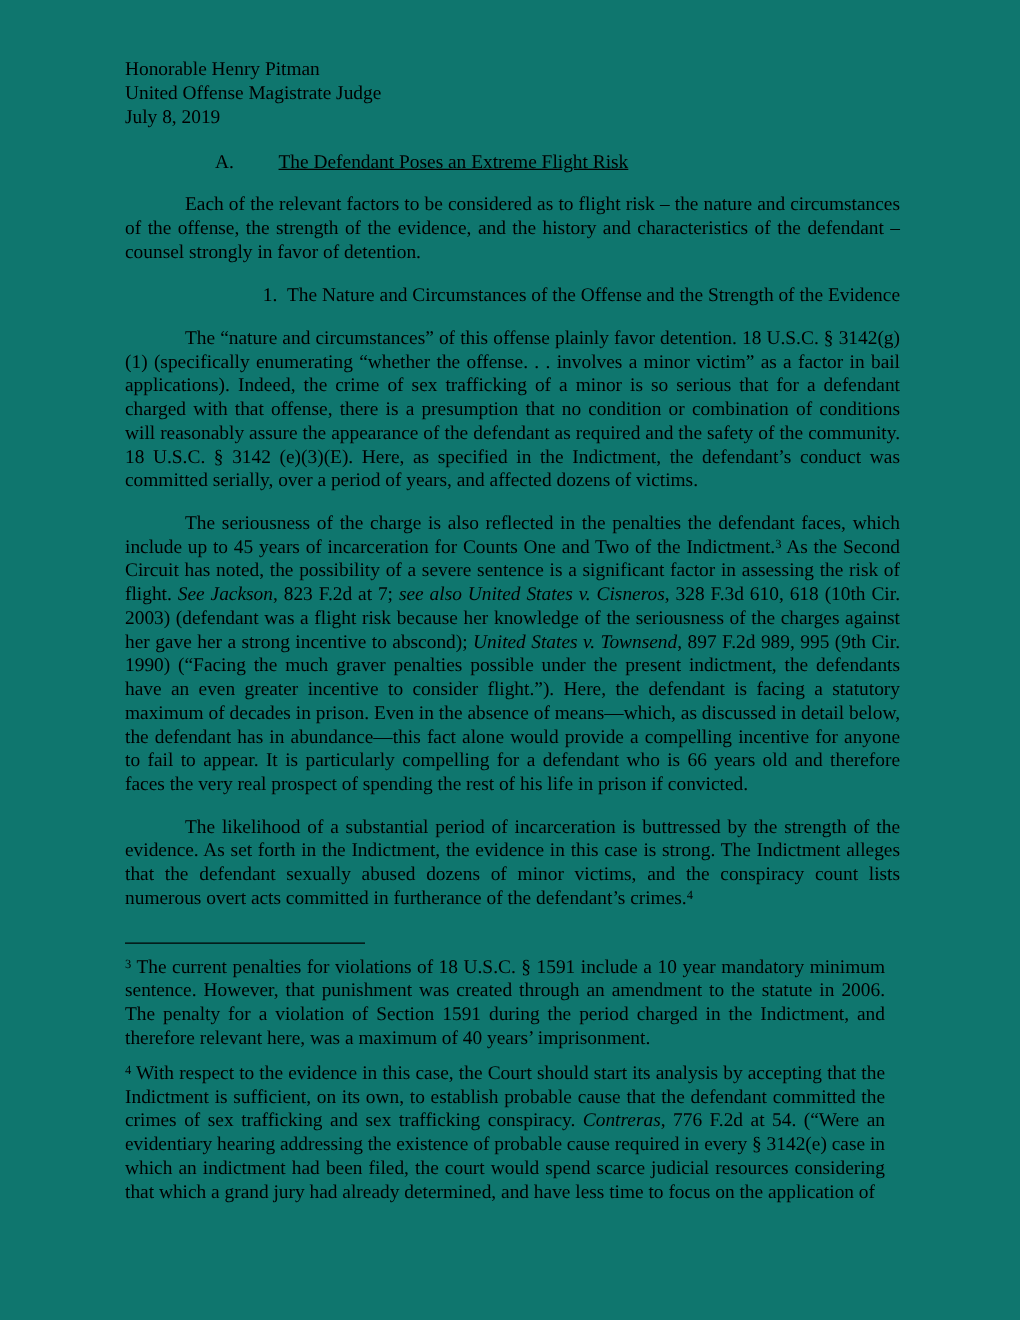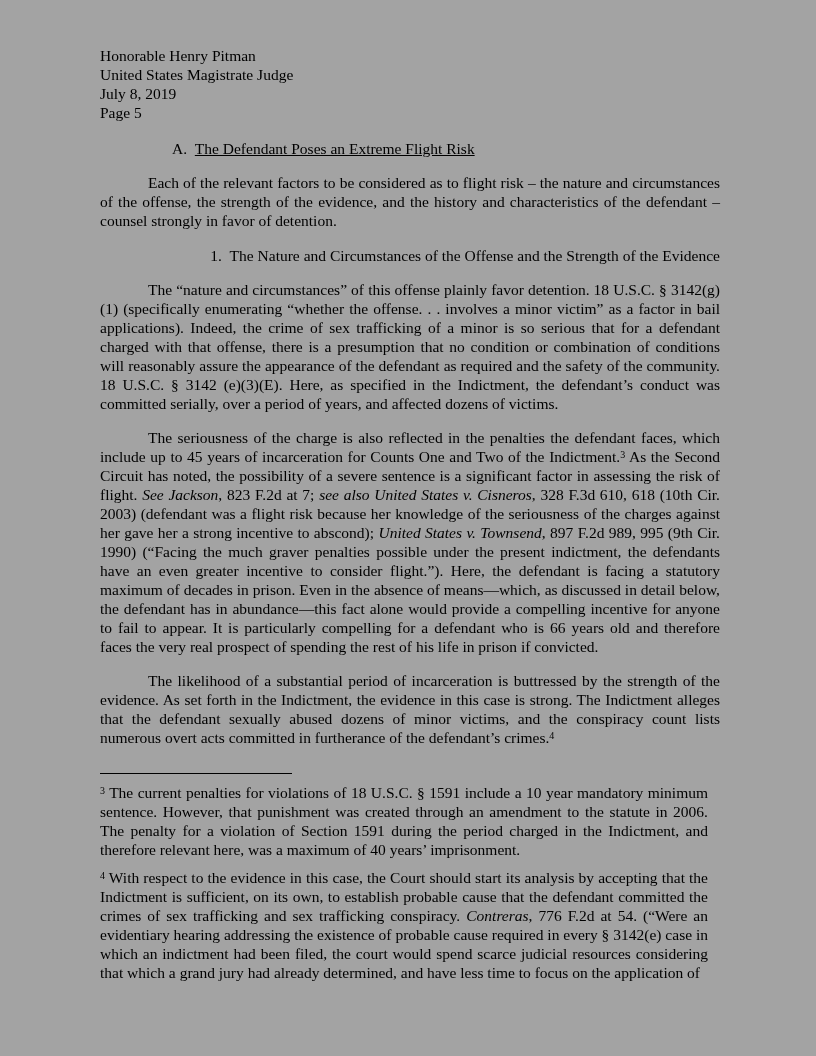--- a/index.html
+++ b/index.html
@@ -5,40 +5,40 @@
   html, body {
     margin: 0;
     padding: 0;
     background: #ffffff;
   }
   .page {
     position: relative;
     width: 816px;
     height: 1056px;
     box-sizing: border-box;
-    background: #a3a3a3;
+    background: #0f766e;
     color: #000000;
     font-family: "Liberation Serif", "DejaVu Serif", serif;
     font-size: 15.5px;
     line-height: 19px;
     padding: 46px 96px 0 100px;
     overflow: hidden;
   }
   .header div {
     margin: 0;
   }
   .heading-a {
     margin: 17px 0 0 72px;
   }
   .heading-1 {
     margin: 16px 0 0 86px;
     white-space: nowrap;
     text-align: right;
   }
-  .u { text-decoration: underline; }
+  .u { text-decoration: underline; margin-left: 28px; }
   .i { font-style: italic; }
   p.body-p {
     margin: 15px 0 0 0;
     text-align: justify;
     text-indent: 48px;
   }
   sup {
     font-size: 10px;
     line-height: 0;
     vertical-align: baseline;
@@ -56,23 +56,22 @@
     text-align: justify;
   }
 </style>
 </head>
 <body>
 
 <div class="page">
 
   <div class="header">
     <div>Honorable Henry Pitman</div>
-    <div>United States Magistrate Judge</div>
+    <div>United Offense Magistrate Judge</div>
     <div>July 8, 2019</div>
-    <div>Page 5</div>
   </div>
 
   <div class="heading-a"><span>A.</span>&nbsp;&nbsp;<span class="u">The Defendant Poses an Extreme Flight Risk</span></div>
 
   <p class="body-p">Each of the relevant factors to be considered as to flight risk – the nature and circumstances of the offense, the strength of the evidence, and the history and characteristics of the defendant – counsel strongly in favor of detention.</p>
 
   <div class="heading-1"><span>1.</span>&nbsp;&nbsp;<span>The Nature and Circumstances of the Offense and the Strength of the Evidence</span></div>
 
   <p class="body-p">The “nature and circumstances” of this offense plainly favor detention. 18 U.S.C. § 3142(g)(1) (specifically enumerating “whether the offense. . . involves a minor victim” as a factor in bail applications).  Indeed, the crime of sex trafficking of a minor is so serious that for a defendant charged with that offense, there is a presumption that no condition or combination of conditions will reasonably assure the appearance of the defendant as required and the safety of the community.  18 U.S.C. § 3142 (e)(3)(E).  Here, as specified in the Indictment, the defendant’s conduct was committed serially, over a period of years, and affected dozens of victims.</p>
 

